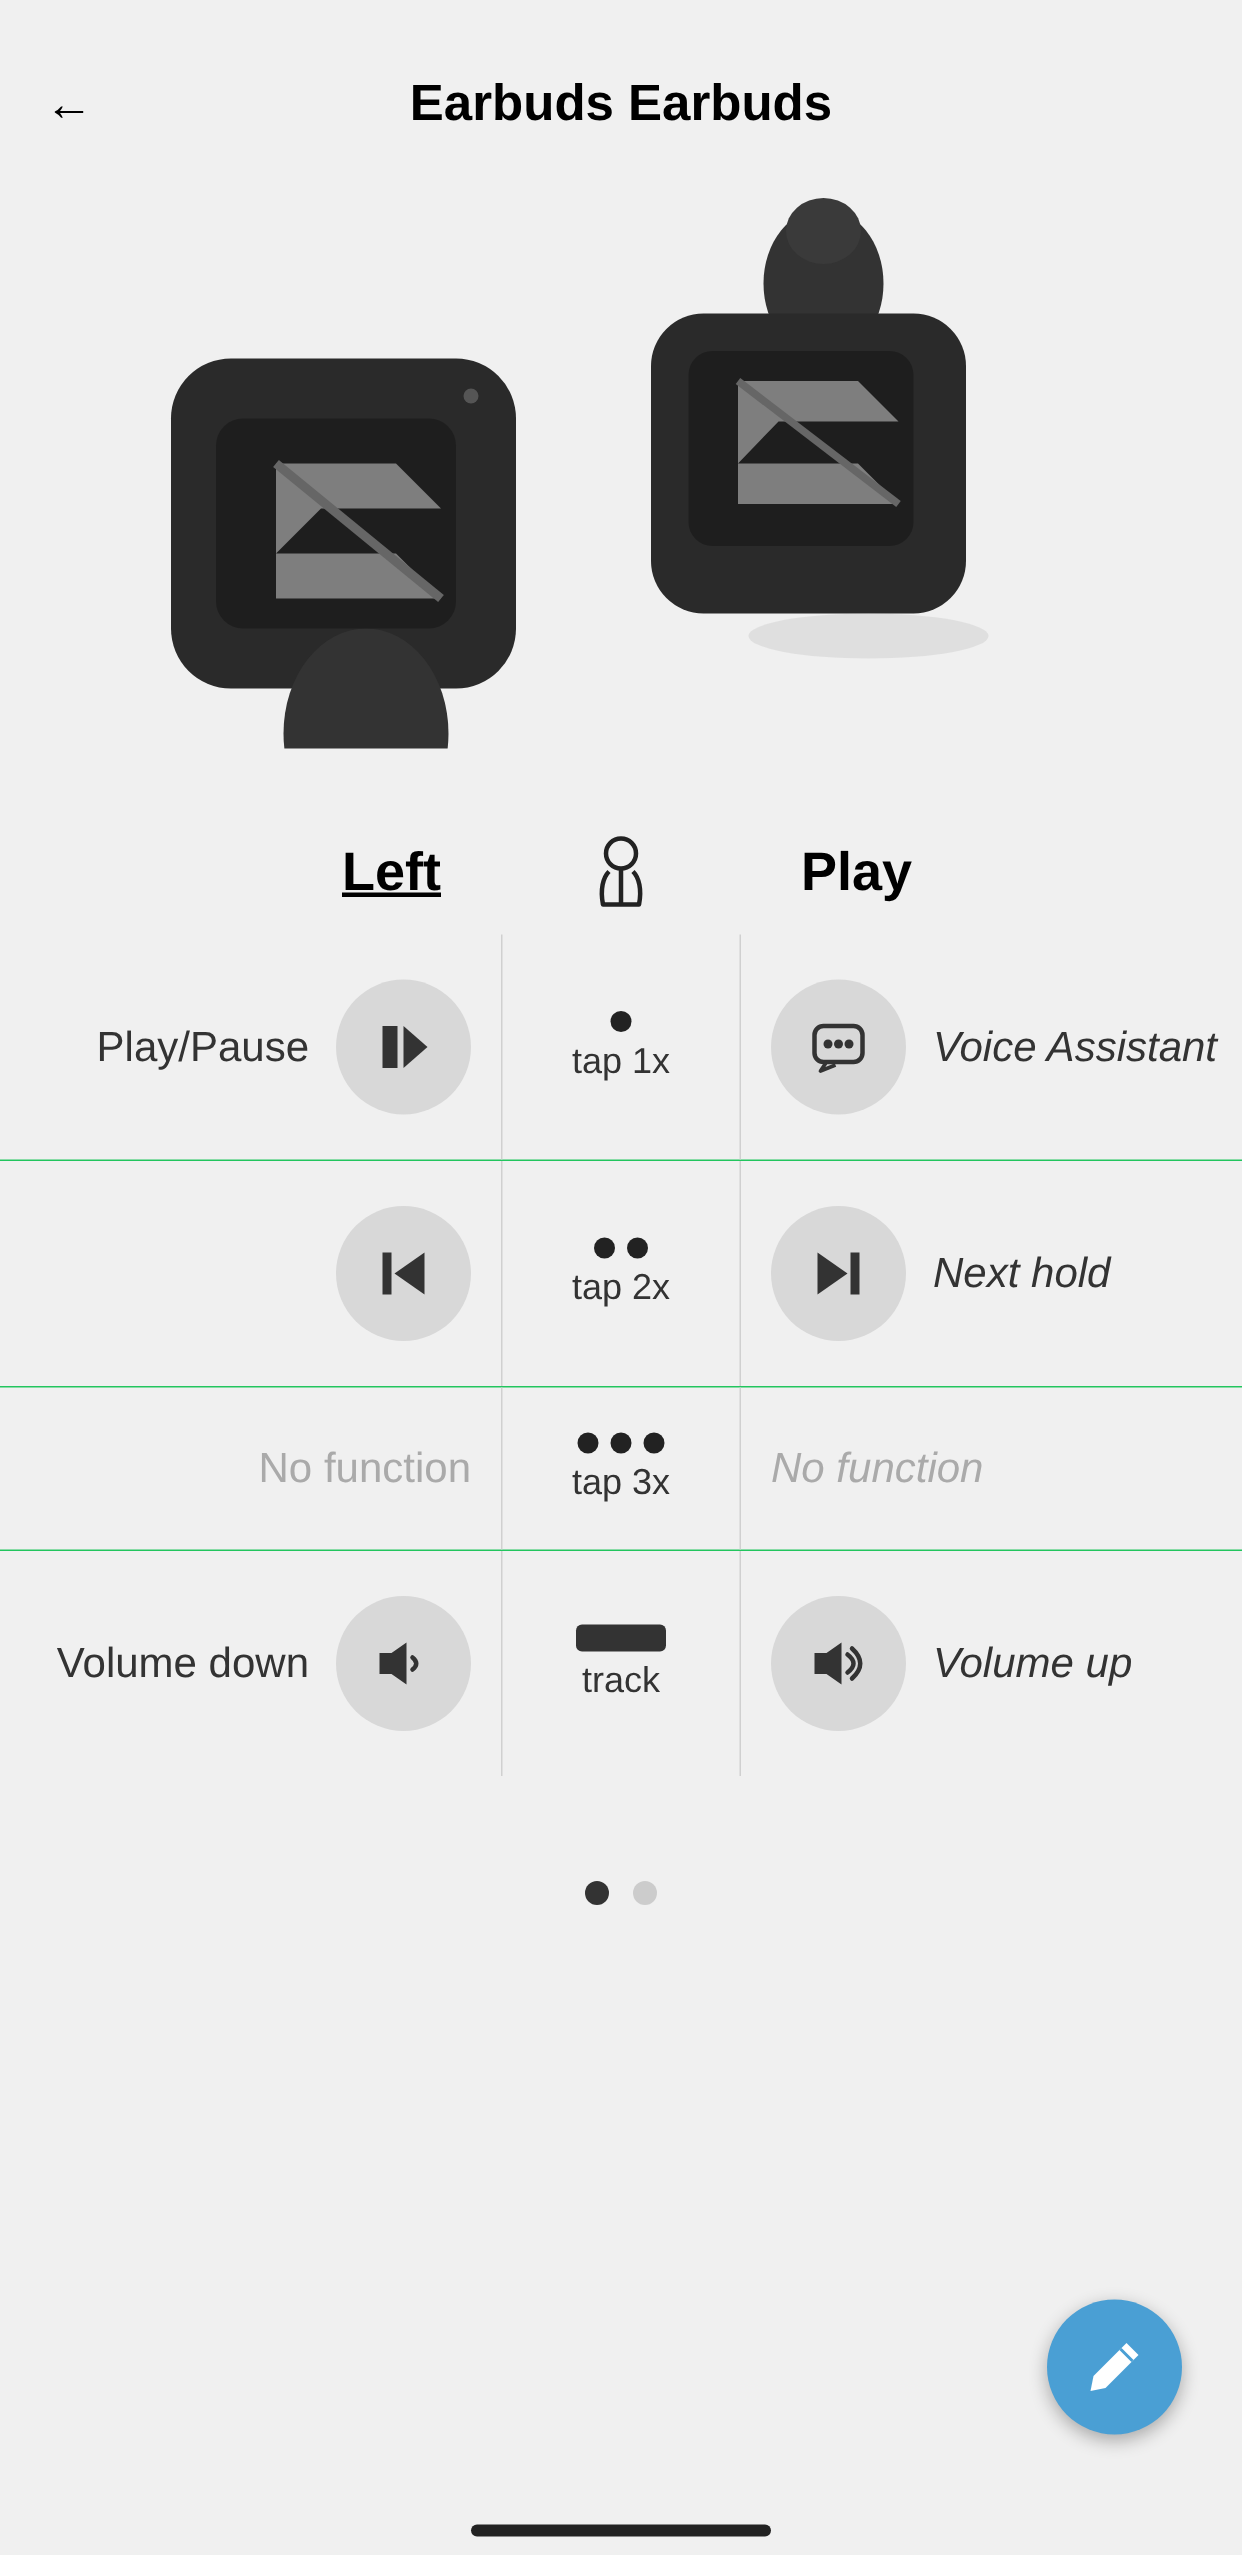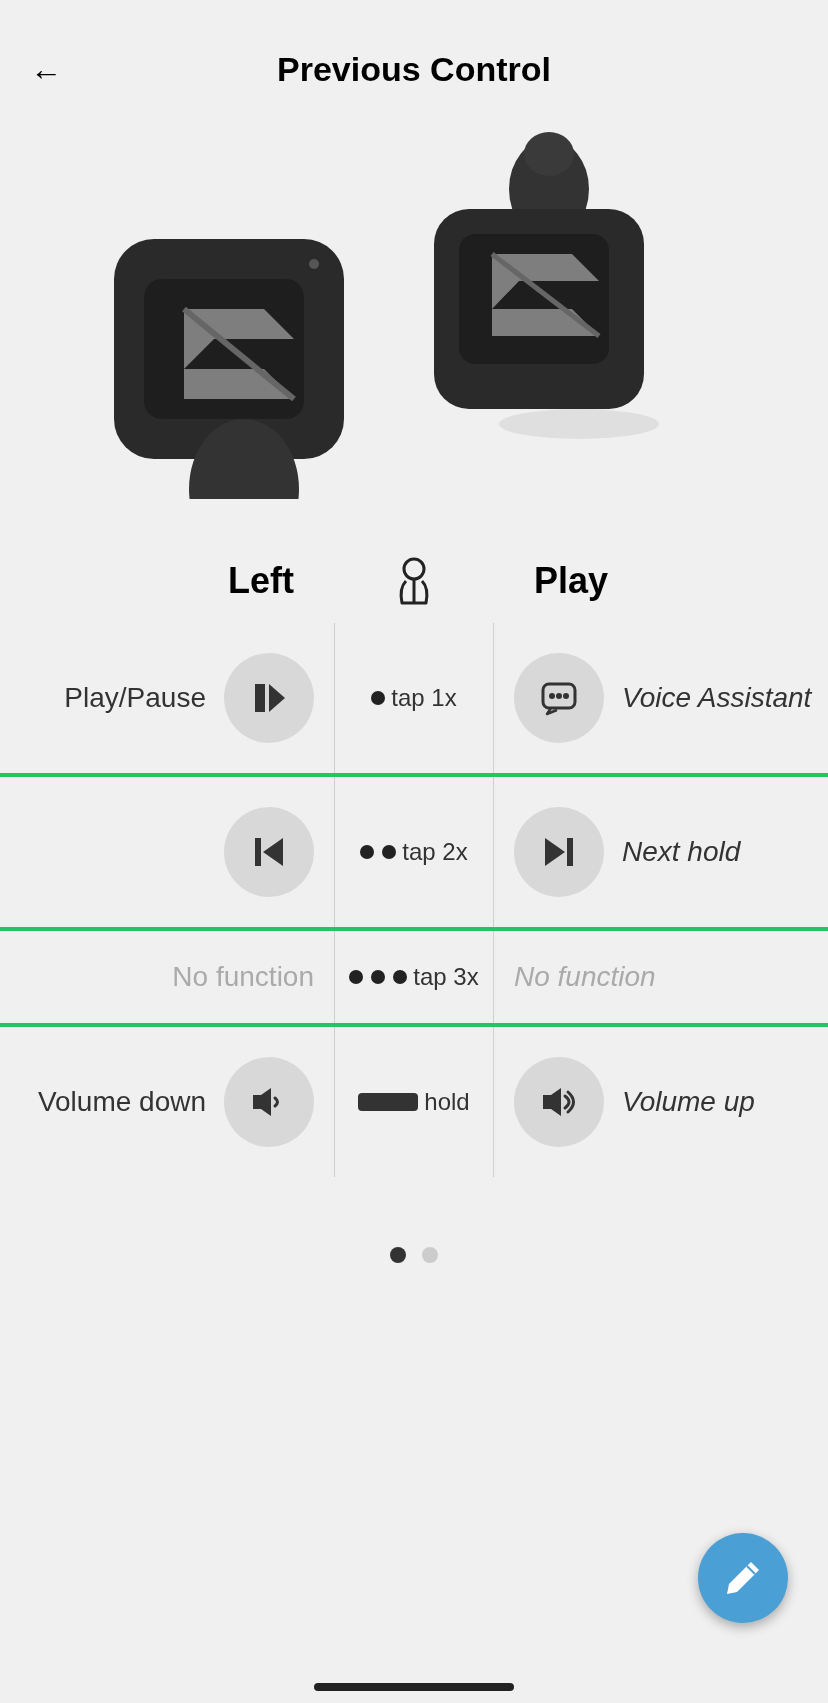--- a/index.html
+++ b/index.html
@@ -59,20 +59,21 @@
       padding: 20px 0 10px;
       border-bottom: none;
     }
     .col-left-label {
       flex: 1;
       text-align: right;
       padding-right: 40px;
       font-size: 36px;
       font-weight: 800;
       color: #000;
+      text-decoration: underline;
     }
     .col-center-label {
       width: 160px;
       text-align: center;
       display: flex;
       justify-content: center;
     }
     .col-right-label {
       flex: 1;
       text-align: left;
@@ -86,21 +87,21 @@
     .touch-icon {
       width: 64px;
       height: 64px;
     }
 
     
     .control-row {
       display: flex;
       align-items: center;
       padding: 30px 0;
-      border-bottom: 4px solid #22c55e;
+      border-bottom: 1px solid #22c55e;
       position: relative;
     }
     .control-row:last-child {
       border-bottom: none;
     }
 
     
     .left-side {
       flex: 1;
       display: flex;
@@ -115,21 +116,21 @@
       text-align: right;
     }
     .left-label.muted {
       color: #aaa;
     }
 
     
     .center-col {
       width: 160px;
       display: flex;
-      flex-direction: row;
+      flex-direction: column;
       align-items: center;
       justify-content: center;
       gap: 6px;
     }
     .tap-dots {
       display: flex;
       gap: 8px;
       justify-content: center;
     }
     .dot {
@@ -255,21 +256,21 @@
       height: 8px;
       background: #222;
       border-radius: 4px;
     }
   </style>
 </head>
 <body>
 
 <div class="header">
   <span class="back-btn">←</span>
-  <span class="header-title">Previous Control</span>
+  <span class="header-title">Earbuds Earbuds</span>
 </div>
 
 <div class="earbuds-container">
   <svg width="700" height="380" viewBox="0 0 700 380">
 
     <g transform="translate(20, 60)">
 
       <rect x="30" y="60" width="230" height="220" rx="40" ry="40" fill="#2a2a2a"></rect>
 
       <ellipse cx="160" cy="310" rx="55" ry="70" fill="#333"></ellipse>
@@ -396,21 +397,21 @@
       <span class="left-label">Volume down</span>
       <div class="circle-btn">
         <svg viewBox="0 0 44 44" fill="#333">
           <polygon points="6,15 6,29 14,29 24,36 24,8 14,15" fill="#333"></polygon>
           <path d="M28 18 Q33 22 28 26" stroke="#333" stroke-width="3" fill="none" stroke-linecap="round"></path>
         </svg>
       </div>
     </div>
     <div class="center-col">
       <div class="hold-bar"></div>
-      <span class="tap-label">hold</span>
+      <span class="tap-label">track</span>
     </div>
     <div class="right-side">
       <div class="circle-btn">
         <svg viewBox="0 0 44 44" fill="#333">
           <polygon points="6,15 6,29 14,29 24,36 24,8 14,15" fill="#333"></polygon>
           <path d="M28 16 Q36 22 28 28" stroke="#333" stroke-width="3" fill="none" stroke-linecap="round"></path>
           <path d="M31 12 Q42 22 31 32" stroke="#333" stroke-width="3" fill="none" stroke-linecap="round"></path>
         </svg>
       </div>
       <span class="right-label">Volume up</span>

